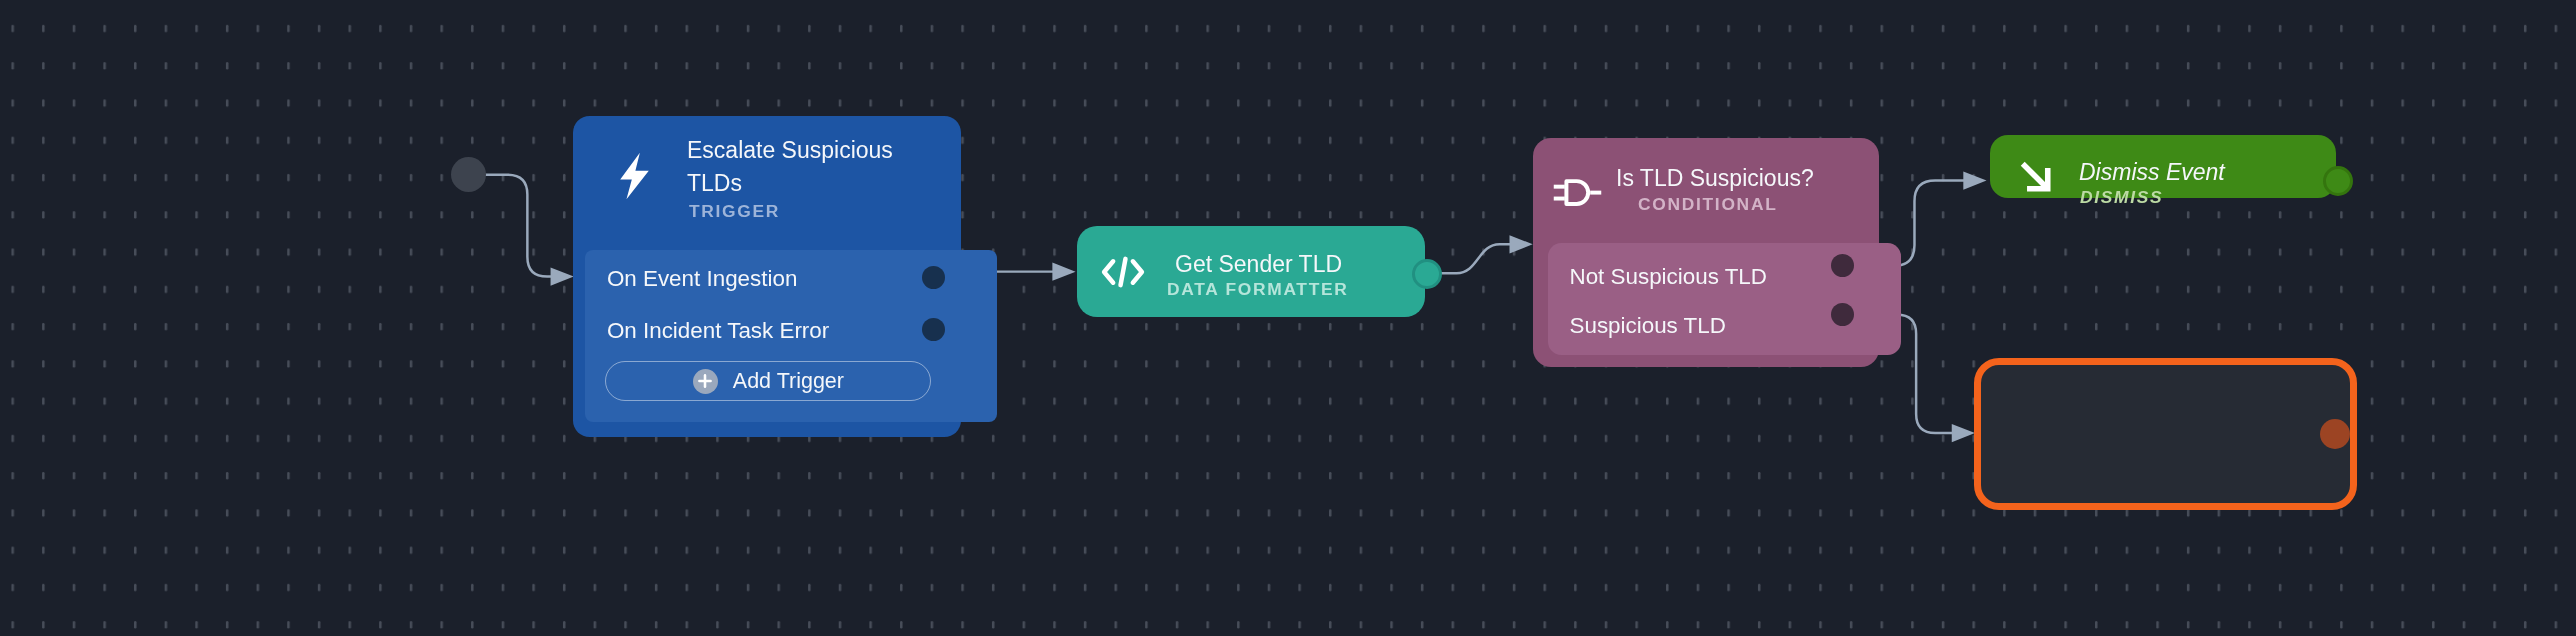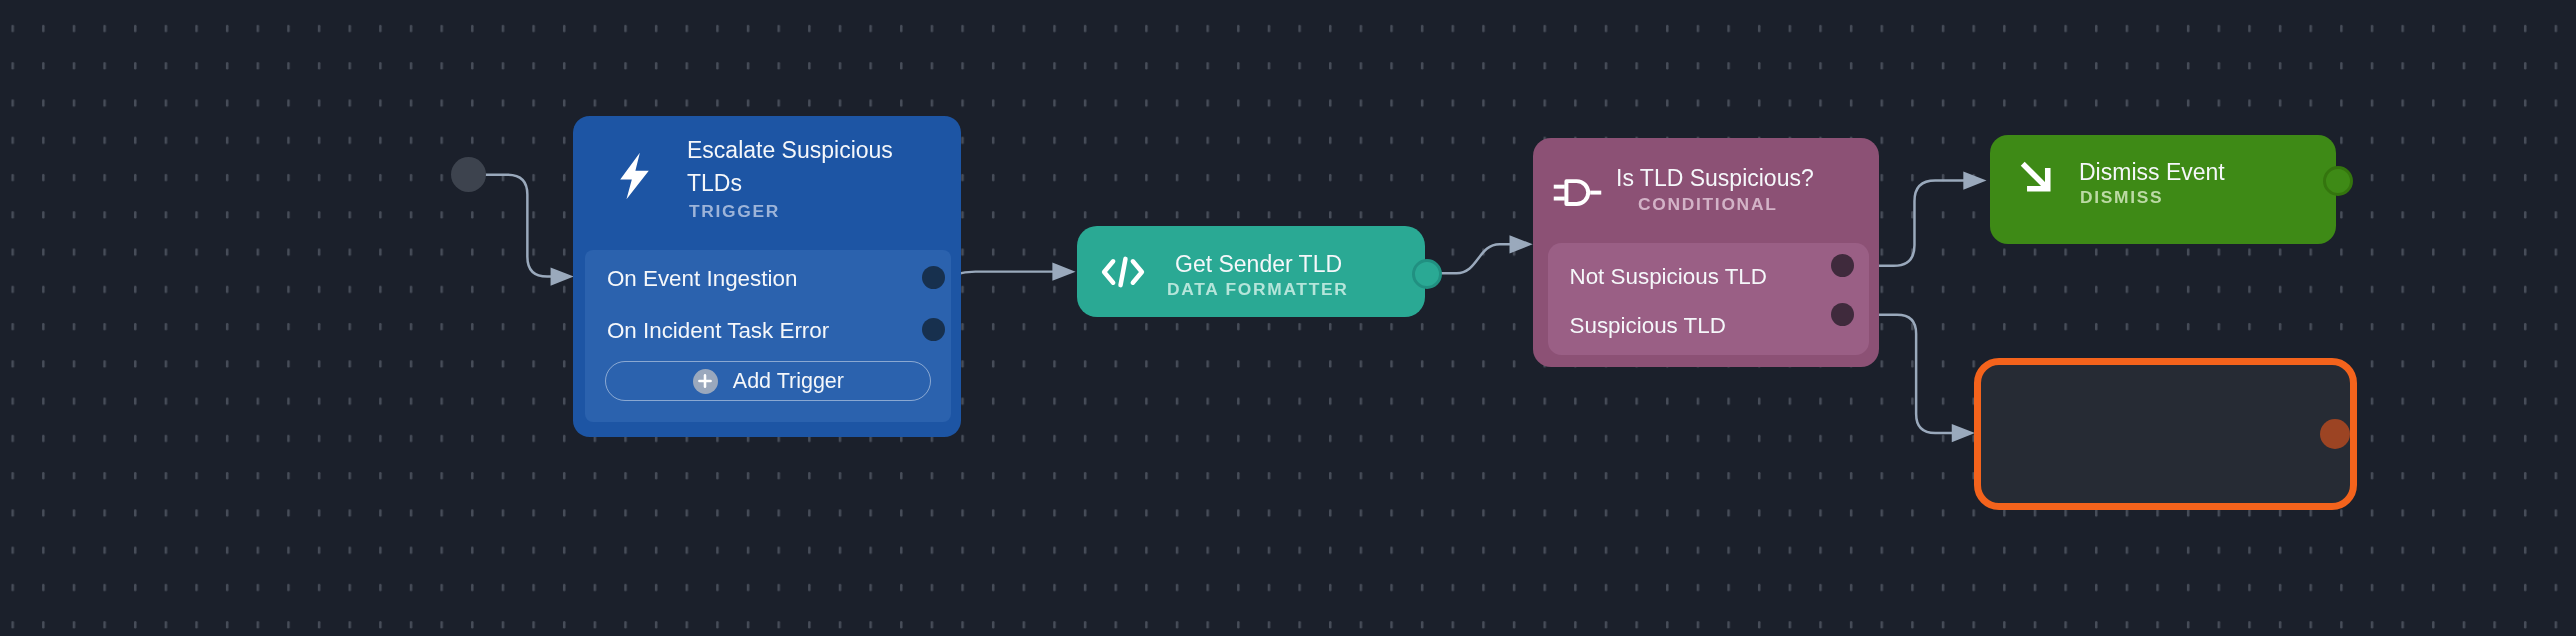--- a/index.html
+++ b/index.html
@@ -47,21 +47,21 @@
   
   .node-trigger {
     left: 573px; top: 116px; width: 388px; height: 321px;
     background: var(--trigger-bg, #1d55a4);
     border-radius: 16.6px;
   }
   .node-trigger .bolt-icon { position: absolute; left: 40px; top: 35px; width: 43px; height: 50px; }
   .node-trigger .node-title { left: 114px; top: 18px; width: 249px; }
   .node-trigger .node-subtitle { left: 116px; top: 85px; color: var(--trigger-subtitle, #9db4d9); }
   .trigger-panel {
-    position: absolute; left: 12.4px; top: 134px; width: 366px; height: 172px;
+    position: absolute; left: 12.4px; top: 134px; width: 412px; height: 172px;
     background: var(--trigger-panel, #2b62ae);
     border-radius: 8px;
   }
   .trigger-row-label {
     position: absolute; left: 21.5px; color: var(--text-primary, #f5f7fa);
     font-size: 22.4px; white-space: nowrap;
   }
   .trigger-row-1 { top: 15.7px; }
   .trigger-row-2 { top: 68px; }
   .add-trigger-btn {
@@ -95,39 +95,40 @@
   
   .node-conditional {
     left: 1533px; top: 138px; width: 346px; height: 229px;
     background: var(--conditional-bg, #8c5175);
     border-radius: 18px;
   }
   .node-conditional .gate-icon { position: absolute; left: 18px; top: 36px; width: 53px; height: 38px; }
   .node-conditional .node-title { left: 83px; top: 24px; white-space: nowrap; }
   .node-conditional .node-subtitle { left: 85px; top: 56px; color: var(--conditional-subtitle, #d3b3c7); margin-left: 20px; }
   .conditional-panel {
-    position: absolute; left: 15px; top: 105px; width: 321px; height: 112px;
+    position: absolute; left: 15px; top: 105px; width: 353px; height: 112px;
     background: var(--conditional-panel, #9a5f85);
     border-radius: 13.3px;
   }
   .branch-label {
     position: absolute; left: 21.5px; color: var(--text-primary, #f5f7fa);
     font-size: 22.4px; white-space: nowrap;
   }
   .branch-1 { top: 21px; }
   .branch-2 { top: 70px; }
   .port-conditional { width: 23px; height: 23px; background: var(--conditional-port, #3f2a3c); }
   .port-conditional-1 { left: 1831px; top: 254px; }
   .port-conditional-2 { left: 1831px; top: 303px; }
 
   
   .node-dismiss {
-    left: 1990px; top: 135px; width: 346px; height: 109px;
+    left: 1990px; top: 135px; width: 346px; height: 63px;
     background: var(--dismiss-bg, #3e8a16);
     border-radius: 18px;
+    font-style: italic;
   }
   .node-dismiss .dismiss-icon { position: absolute; left: 26.5px; top: 23px; width: 41px; height: 41px; }
   .node-dismiss .node-title { left: 89px; top: 21px; white-space: nowrap; }
   .node-dismiss .node-subtitle { left: 90px; top: 52px; color: var(--dismiss-subtitle, #bcdaa4); }
   .port-dismiss-out {
     left: 2323px; top: 166px; width: 30px; height: 30px;
     background: var(--dismiss-bg, #3e8a16); border: 3.3px solid #34750e;
   }
 
   

